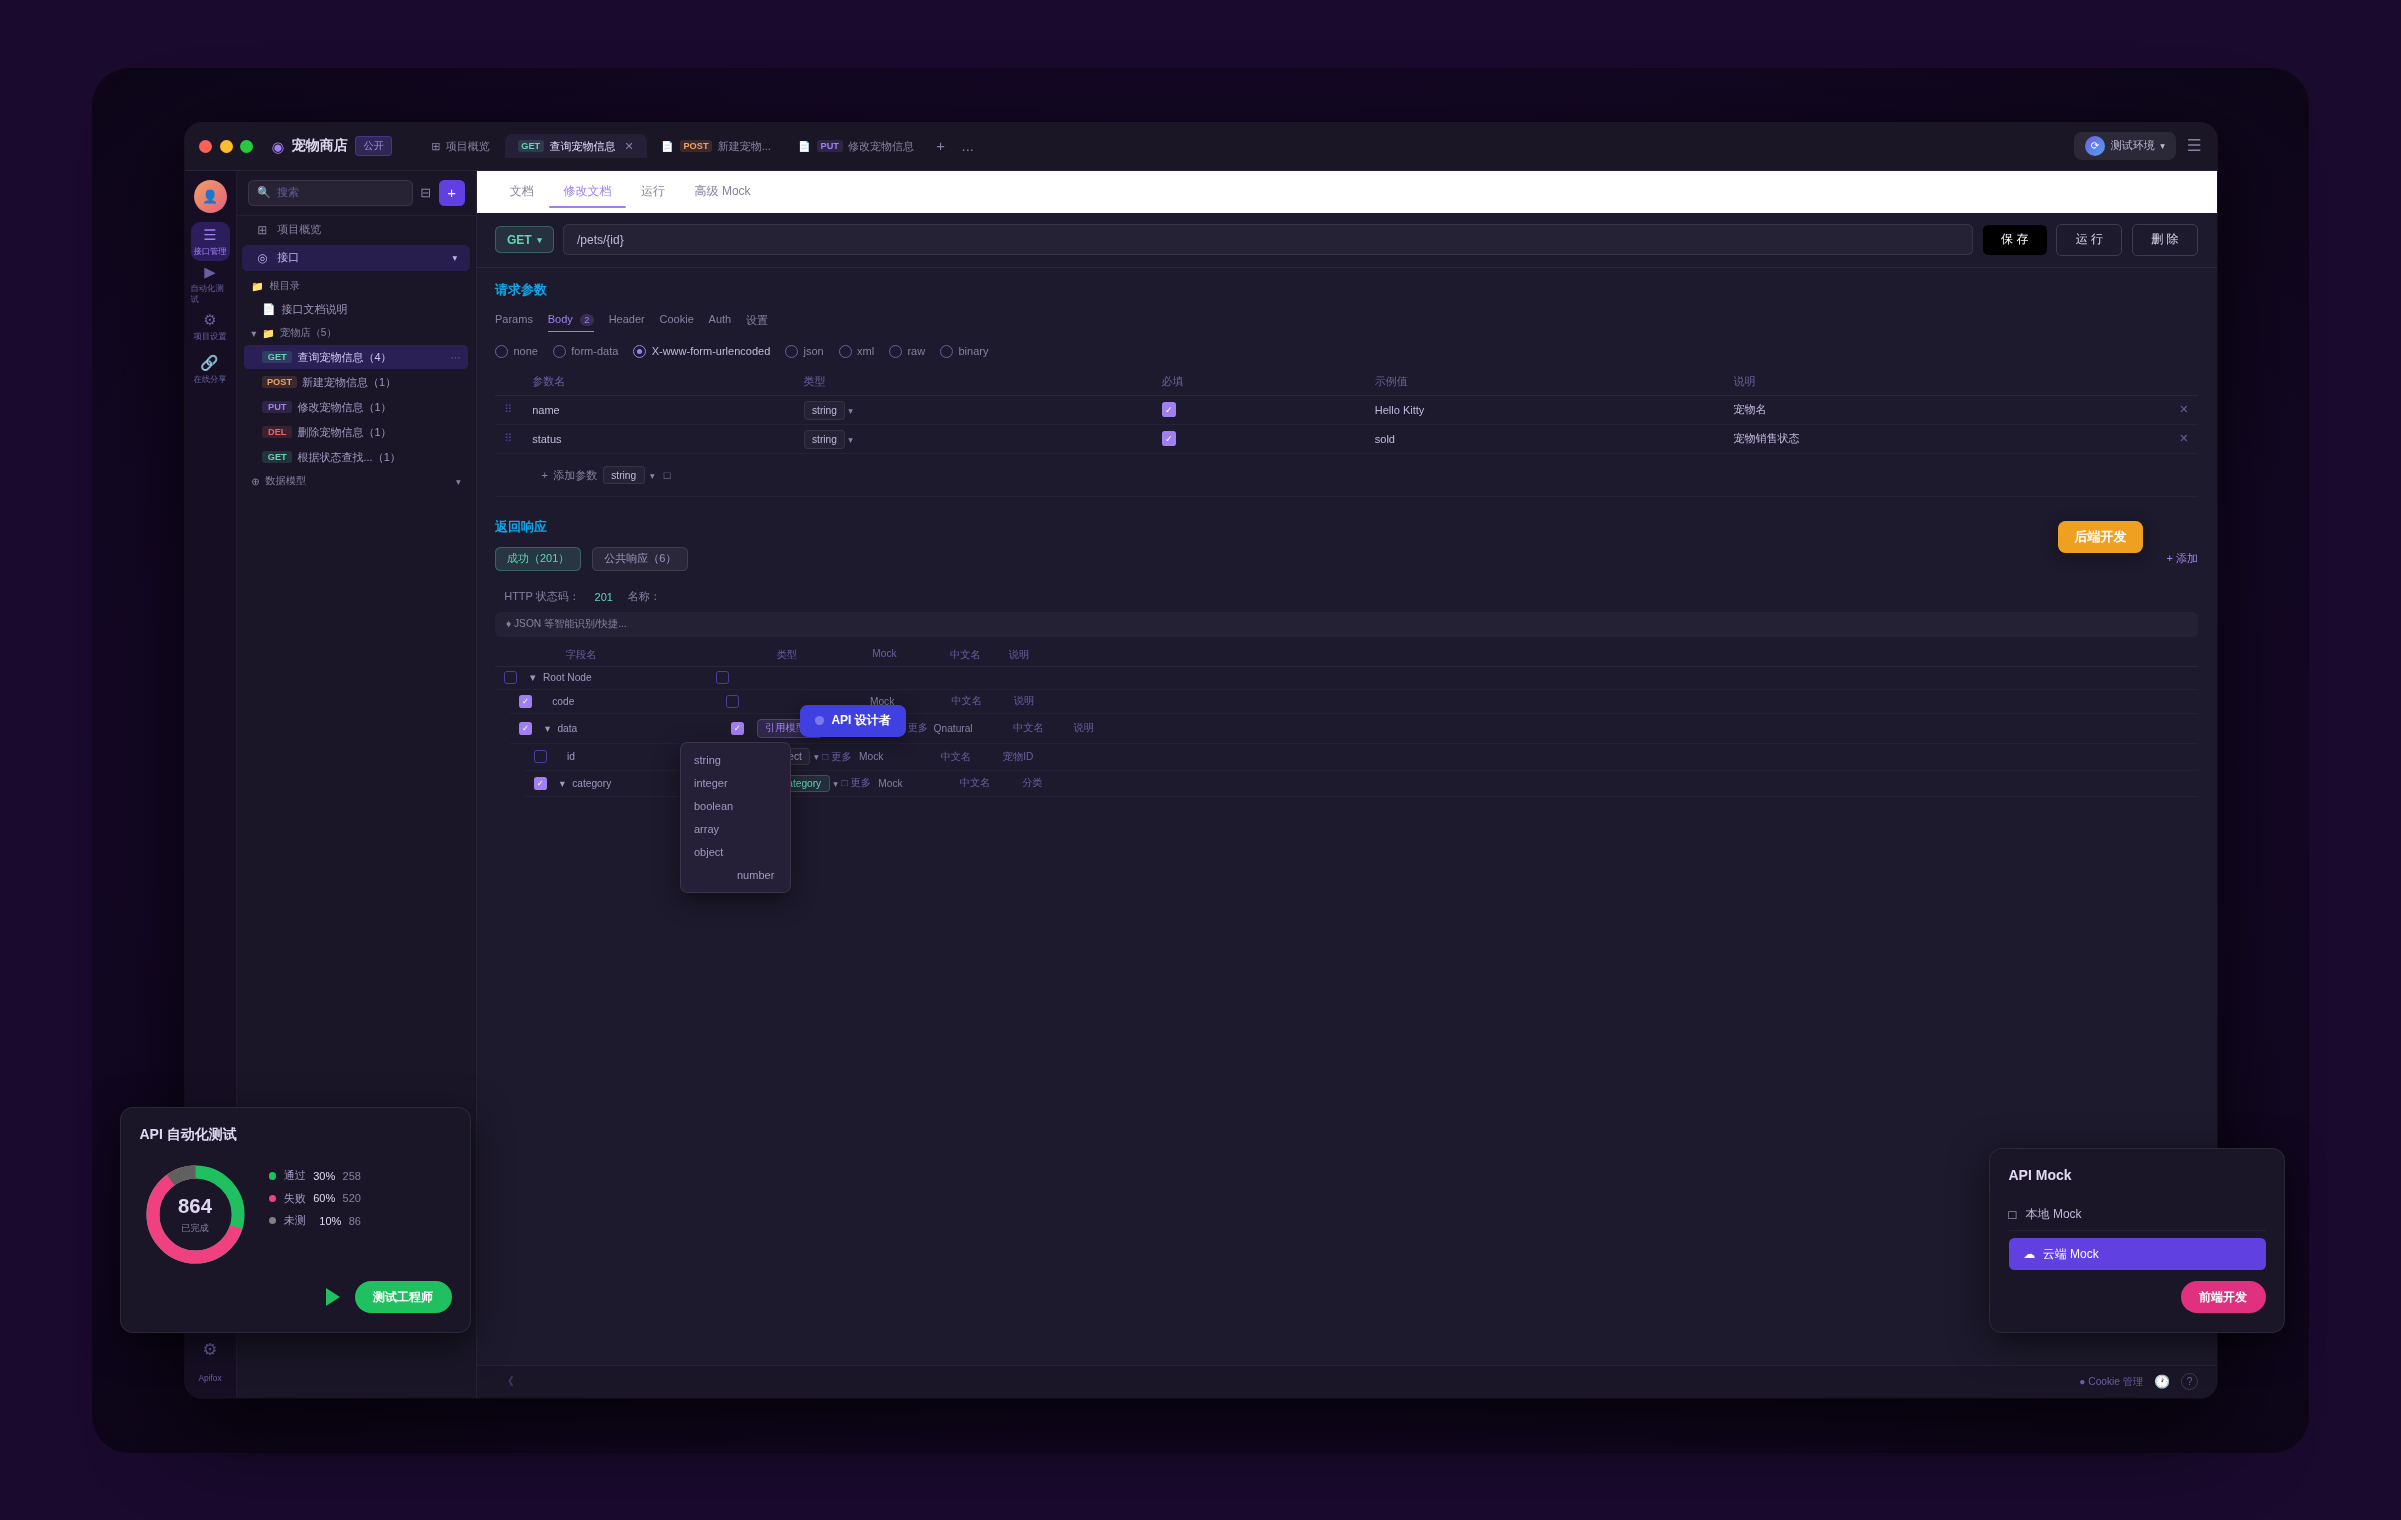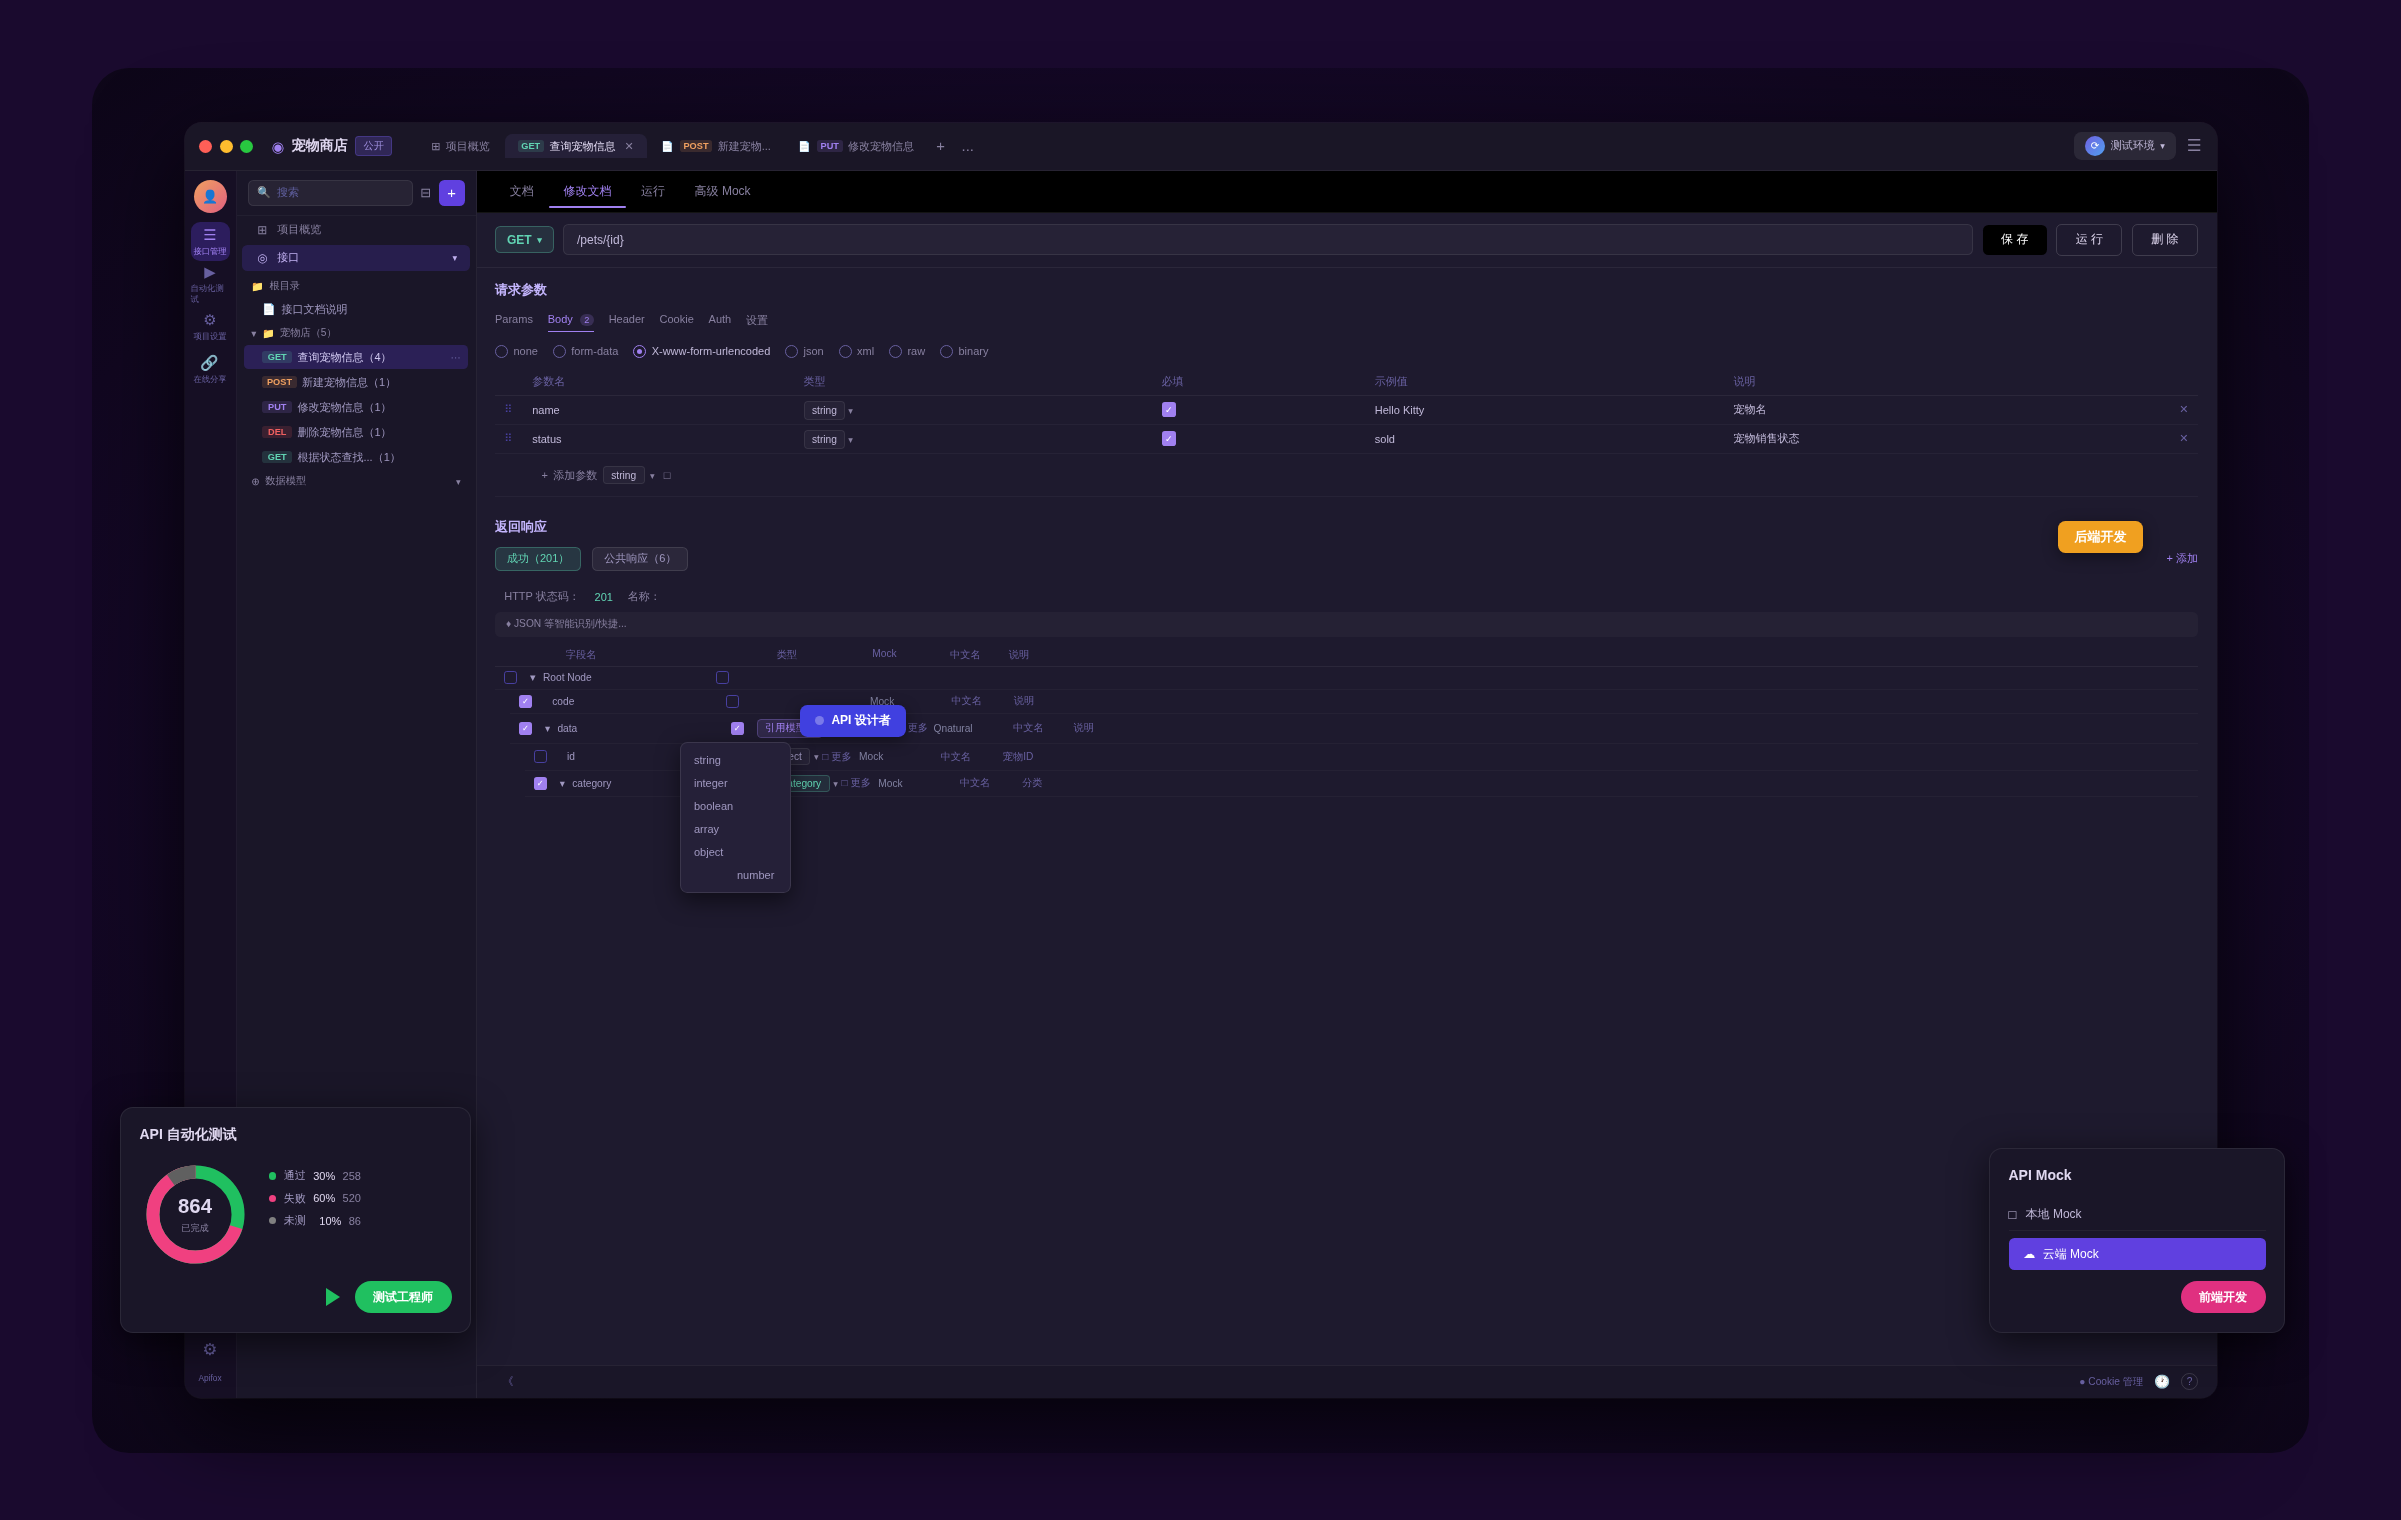--- a/index.html
+++ b/index.html
@@ -319,21 +319,21 @@
       overflow: hidden;
     }
 
     .editor-tabs {
       display: flex;
       align-items: center;
       border-bottom: 0.9px solid rgba(255,255,255,0.08);
       padding: 0 18.5px;
       height: 42px;
       flex-shrink: 0;
-      background: #000000;
+      background: #ffffff;
     }
     .editor-tab {
       padding: 7.4px 14.8px;
       font-size: 12px;
       color: #8880a0;
       cursor: pointer;
       position: relative;
     }
     .editor-tab.active {
       color: #a080f0;
@@ -400,21 +400,21 @@
       background: transparent;
       color: #e0d8f0;
       border: 0.9px solid rgba(255,255,255,0.15);
     }
 
     .params-section {
       padding: 13px 18.5px 9.2px;
       flex-shrink: 0;
     }
     .section-title {
-      color: #c4b5fd;
+      color: #0ea5e9;
       font-size: 13px;
       font-weight: 600;
       margin-bottom: 11px;
     }
     .params-tabs {
       display: flex;
       gap: 14.8px;
       margin-bottom: 13px;
     }
     .params-tab {

